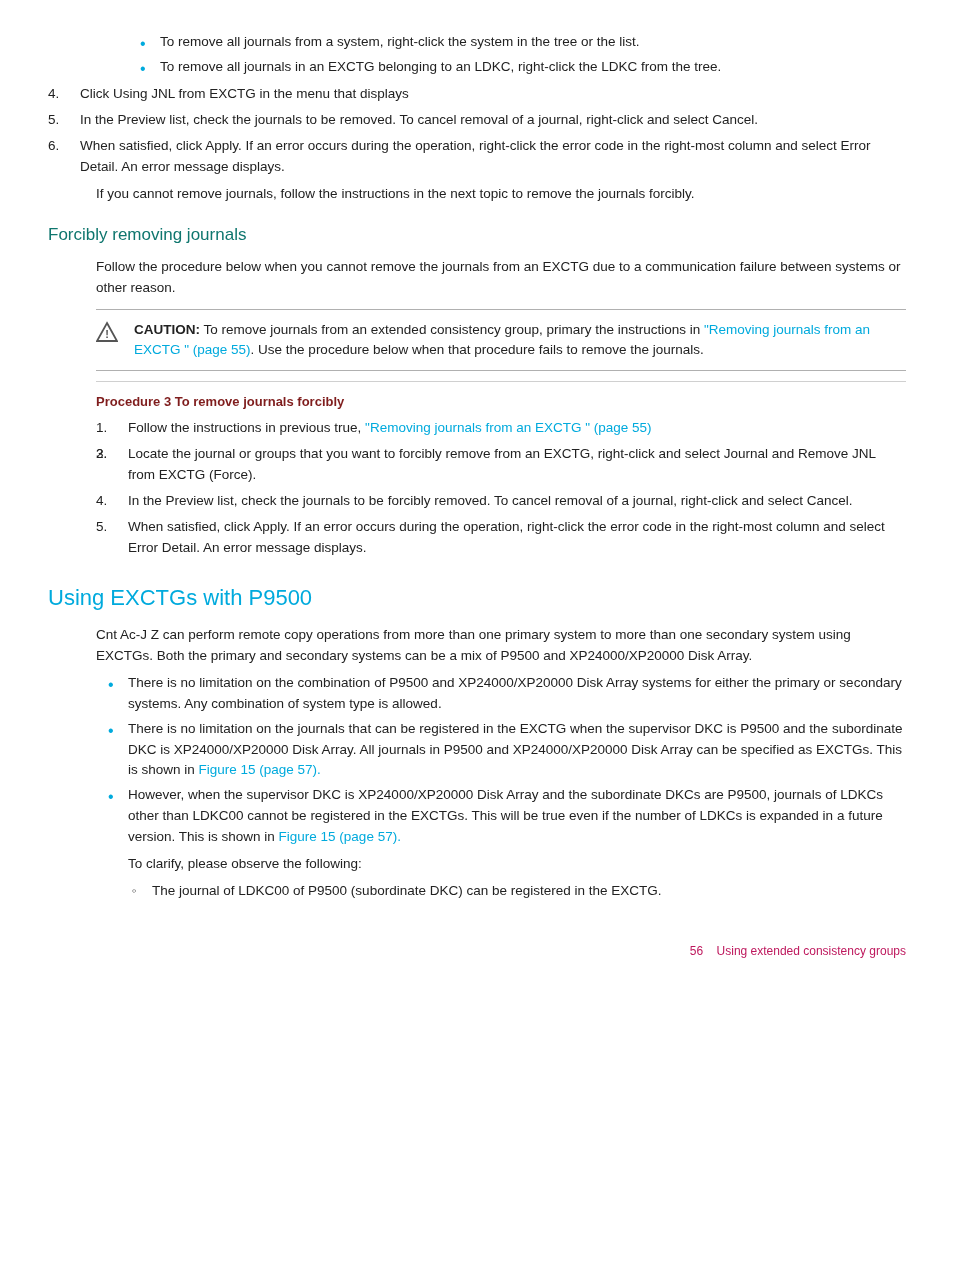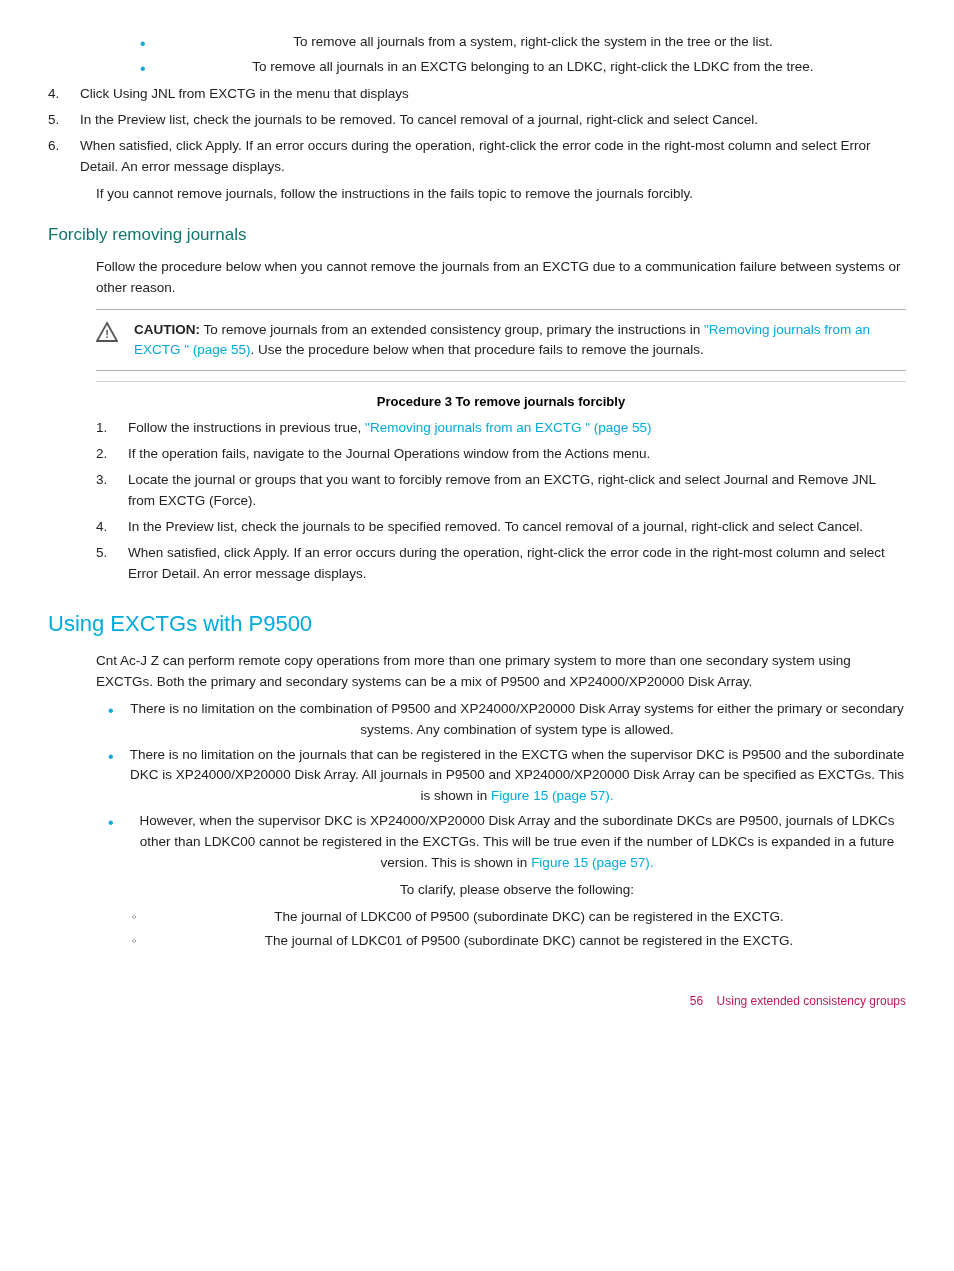--- a/index.html
+++ b/index.html
@@ -13,21 +13,20 @@
     }
     .page-content {
       max-width: 860px;
     }
 
     
     .bullet-list {
       list-style: none;
       margin: 0 0 6px 0;
       padding: 0;
-      text-align: center;
     }
     .bullet-list li {
       padding-left: 32px;
       position: relative;
       margin-bottom: 4px;
     }
     .bullet-list li::before {
       content: '•';
       color: #00aadd;
       font-size: 16px;
@@ -83,25 +82,24 @@
       font-weight: normal;
       margin: 18px 0 8px 0;
     }
     .chapter-heading {
       color: #00aadd;
       font-size: 22px;
       font-weight: normal;
       margin: 22px 0 10px 0;
     }
     .procedure-heading {
-      color: #000000;
+      color: #7f1d1d;
       font-size: 13px;
       font-weight: bold;
       margin: 10px 0 6px 0;
-      text-align: center;
     }
 
     
     .caution-box {
       display: flex;
       align-items: flex-start;
       border-top: 1px solid #b0b0b0;
       border-bottom: 1px solid #b0b0b0;
       padding: 10px 0 10px 0;
       margin: 10px 0 10px 0;
@@ -176,21 +174,21 @@
       <span class="num">5.</span>
       <span>In the Preview list, check the journals to be removed. To cancel removal of a journal, right-click and select Cancel.</span>
     </li>
     <li>
       <span class="num">6.</span>
       <span>When satisfied, click Apply. If an error occurs during the operation, right-click the error code in the right-most column and select Error Detail. An error message displays.</span>
     </li>
   </ul>
 
   <div class="indent-block">
-    <p>If you cannot remove journals, follow the instructions in the fails topic to remove the journals forcibly.</p>
+    <p>If you cannot remove journals, follow the instructions in the next topic to remove the journals forcibly.</p>
   </div>
 
   <h2 class="section-heading">Forcibly removing journals</h2>
 
   <div class="indent-block">
     <p>Follow the procedure below when you cannot remove the journals from an EXCTG due to a communication failure between systems or other reason.</p>
 
     <div class="caution-box">
       <div class="caution-icon">
         <svg viewBox="0 0 22 22">
@@ -210,29 +208,28 @@
 
     <ul class="num-list">
       <li>
         <span class="num">1.</span>
         <span>
           <span>Follow the instructions in previous true, </span><a href="#">"Removing journals from an EXCTG " (page 55)</a>
         </span>
       </li>
       <li>
         <span class="num">2.</span>
-        <span>If the operation fails, navigate to the Journal Operations window from the Actions menu.</span>
       </li>
       <li>
         <span class="num">3.</span>
         <span>Locate the journal or groups that you want to forcibly remove from an EXCTG, right-click and select Journal and Remove JNL from EXCTG (Force).</span>
       </li>
       <li>
         <span class="num">4.</span>
-        <span>In the Preview list, check the journals to be specified removed. To cancel removal of a journal, right-click and select Cancel.</span>
+        <span>In the Preview list, check the journals to be forcibly removed. To cancel removal of a journal, right-click and select Cancel.</span>
       </li>
       <li>
         <span class="num">5.</span>
         <span>When satisfied, click Apply. If an error occurs during the operation, right-click the error code in the right-most column and select Error Detail. An error message displays.</span>
       </li>
     </ul>
   </div>
 
   <h1 class="chapter-heading">Using EXCTGs with P9500</h1>
 
@@ -248,23 +245,20 @@
       </li>
       <li>
         <span>However, when the supervisor DKC is XP24000/XP20000 Disk Array and the subordinate DKCs are P9500, journals of LDKCs other than LDKC00 cannot be registered in the EXCTGs. This will be true even if the number of LDKCs is expanded in a future version. This is shown in </span><a href="#">Figure 15 (page 57).</a>
 
         <p style="margin-top:6px;">To clarify, please observe the following:</p>
 
         <ul class="sub-bullet-list">
           <li>
             <span>The journal of LDKC00 of P9500 (subordinate DKC) can be registered in the EXCTG.</span>
           </li>
-          <li>
-            <span>The journal of LDKC01 of P9500 (subordinate DKC) cannot be registered in the EXCTG.</span>
-          </li>
         </ul>
       </li>
     </ul>
   </div>
 
   <div class="page-footer">
     <span>56</span>&nbsp;&nbsp;&nbsp;
     <span>Using extended consistency groups</span>
   </div>
 

